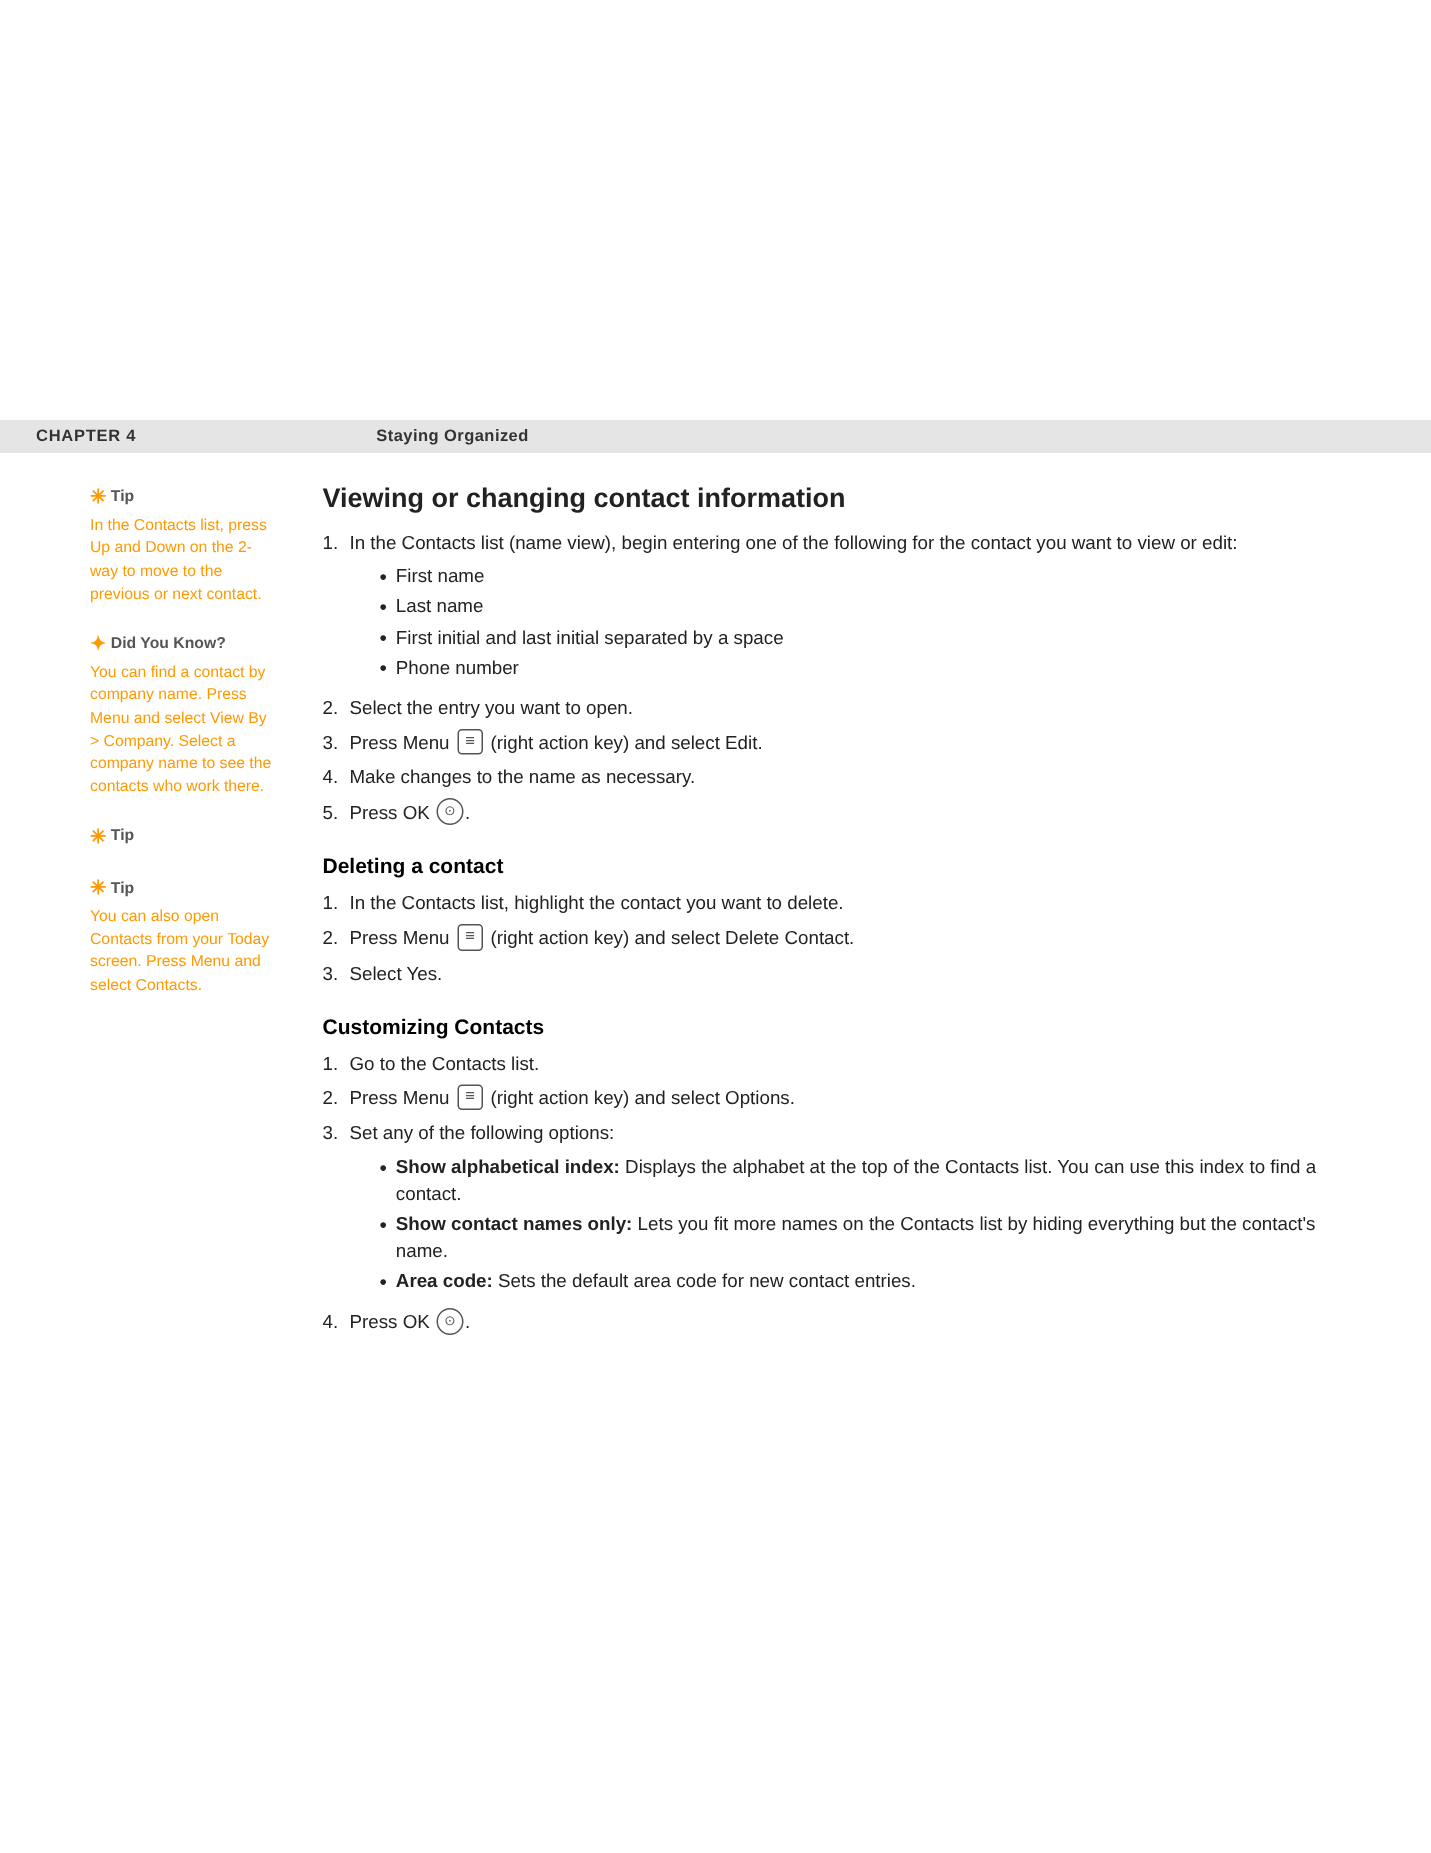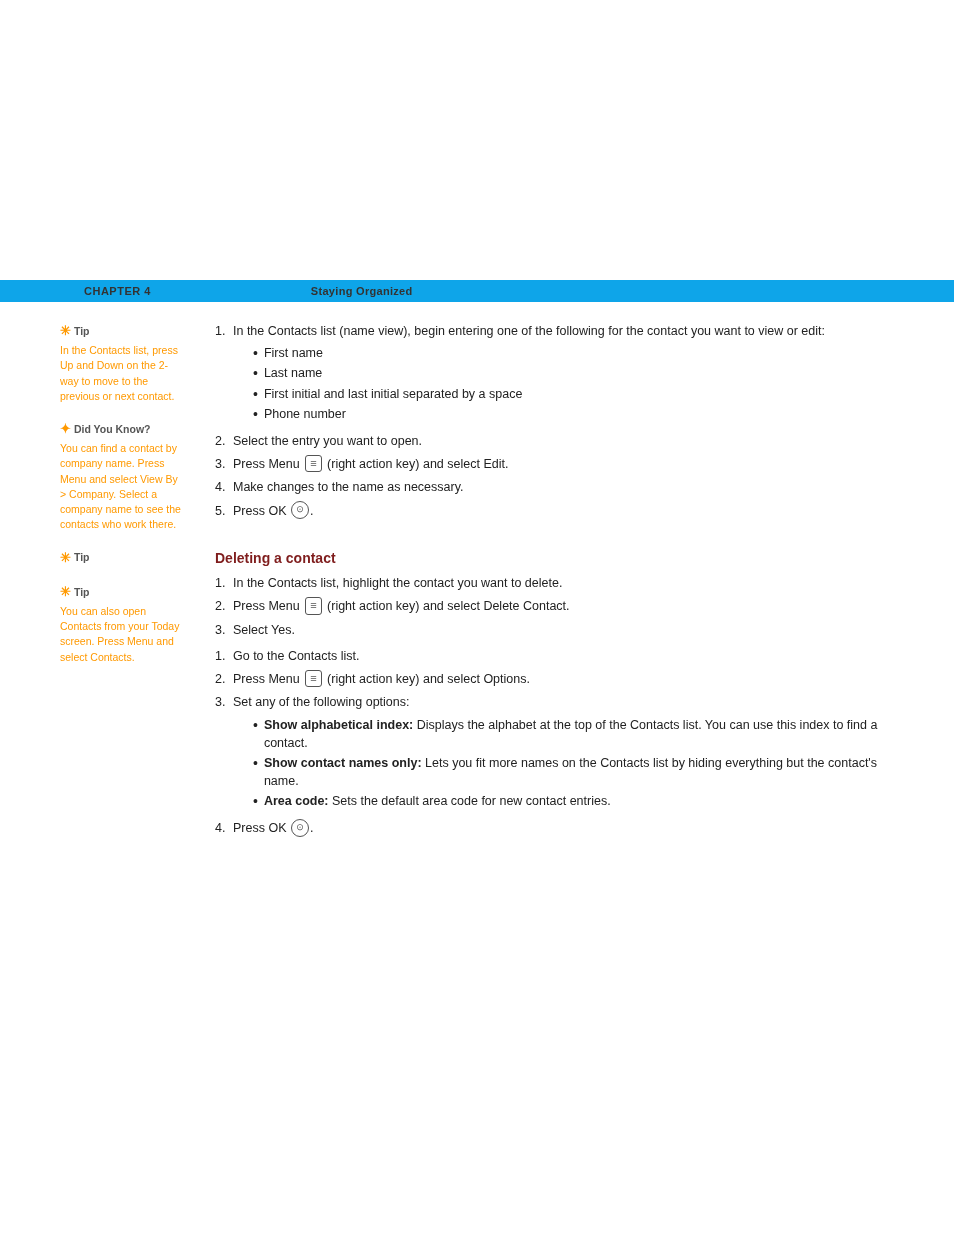--- a/index.html
+++ b/index.html
@@ -14,24 +14,24 @@
 
     .page {
       width: 954px;
       min-height: 1235px;
       background: #fff;
       position: relative;
     }
 
     
     .chapter-bar {
-      background: #0ea5e9;
+      background: #e5e5e5;
       display: flex;
       align-items: center;
-      padding: 5px 84px;
+      padding: 5px 24px;
       margin-top: 280px;
     }
     .chapter-label {
       font-size: 11px;
       font-weight: bold;
       color: #333;
       margin-right: 160px;
       letter-spacing: 0.5px;
     }
     .chapter-title {
@@ -103,22 +103,22 @@
     .section-title {
       font-size: 18px;
       font-weight: bold;
       color: #222;
       margin-bottom: 10px;
     }
 
     .section-subtitle {
       font-size: 14px;
       font-weight: bold;
-      color: #7f1d1d;
-      margin-top: 30px;
+      color: #000000;
+      margin-top: 18px;
       margin-bottom: 8px;
     }
 
     .numbered-list {
       list-style: none;
       padding: 0;
       margin: 0 0 8px 0;
     }
     .numbered-list li {
       display: flex;
@@ -235,20 +235,21 @@
           <span>Tip</span>
         </div>
         <div class="tip-text">You can also open Contacts from your Today screen. Press Menu and select Contacts.</div>
       </div>
 
     </div>
 
     <div class="main-body">
 
       <div class="section">
+        <h2 class="section-title">Viewing or changing contact information</h2>
         <ol class="numbered-list">
 
           <li class="numbered-list-item">
             <span class="num">1.</span>
             <span class="list-content">
               In the Contacts list (name view), begin entering one of the following for the contact you want to view or edit:
               <ul class="bullet-list">
                 <li>
                     <span class="bullet-dot">•</span>
                     <span>First name</span>
@@ -308,20 +309,21 @@
 
           <li class="numbered-list-item">
             <span class="num">3.</span>
             <span class="list-content">Select Yes.</span>
           </li>
 
         </ol>
       </div>
 
       <div class="section">
+        <h3 class="section-subtitle">Customizing Contacts</h3>
         <ol class="numbered-list">
 
           <li class="numbered-list-item">
             <span class="num">1.</span>
             <span class="list-content">Go to the Contacts list.</span>
           </li>
 
           <li class="numbered-list-item">
             <span class="num">2.</span>
             <span class="list-content">Press Menu <span class="menu-icon"></span> (right action key) and select Options.</span>

